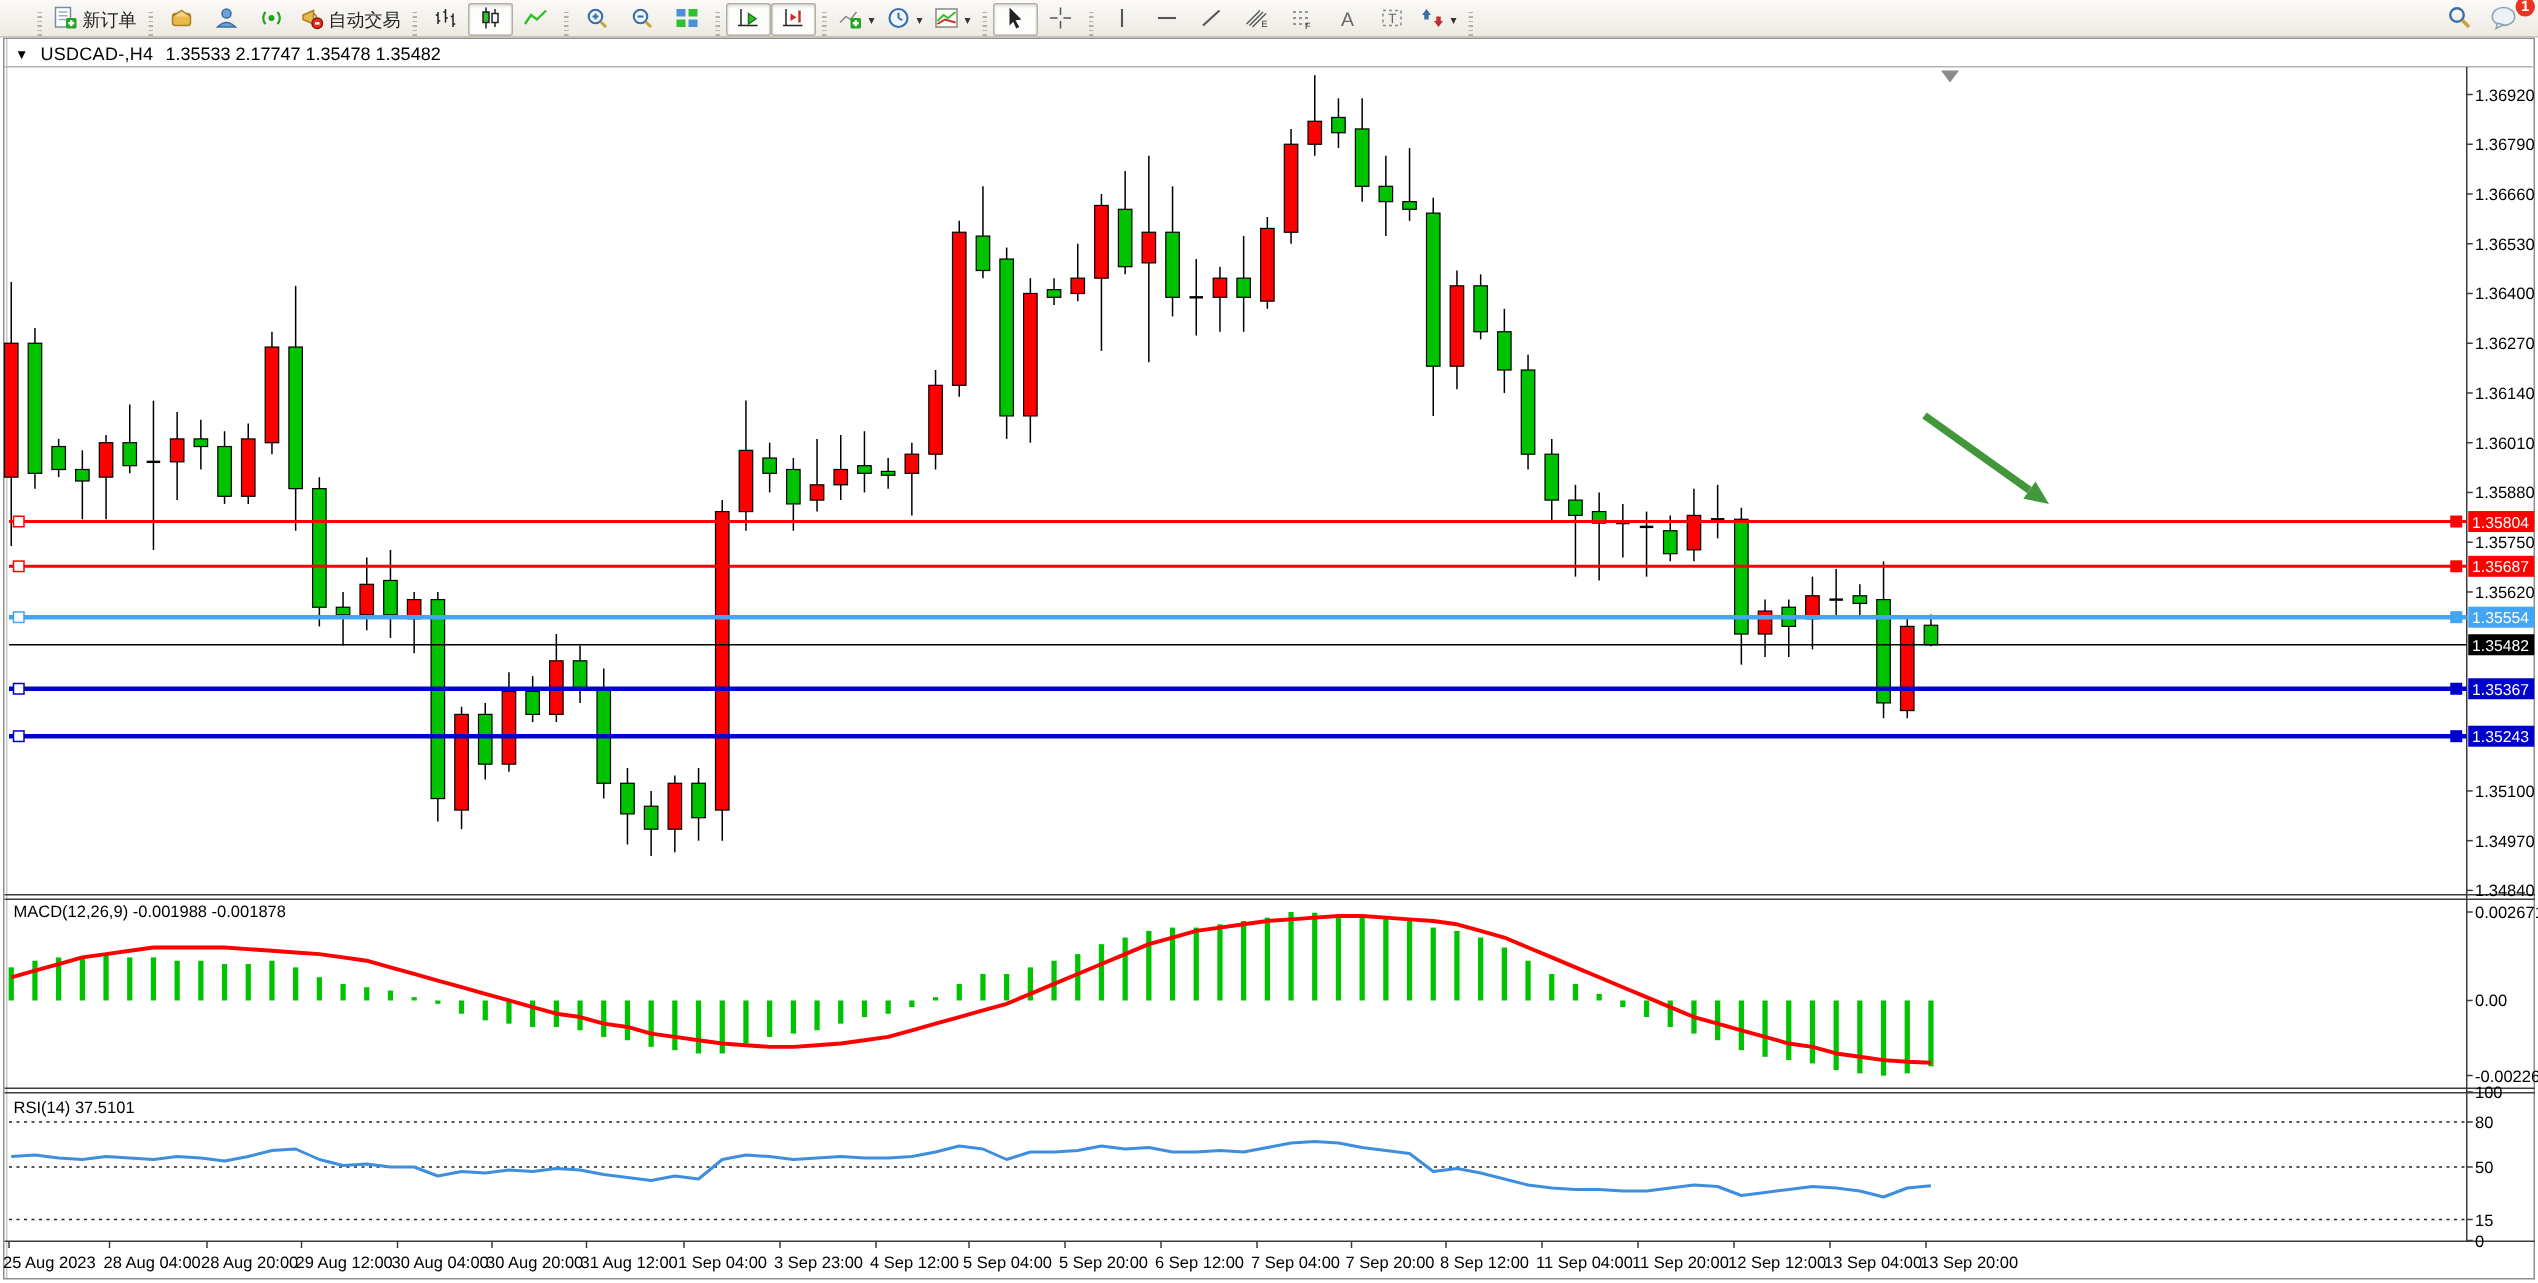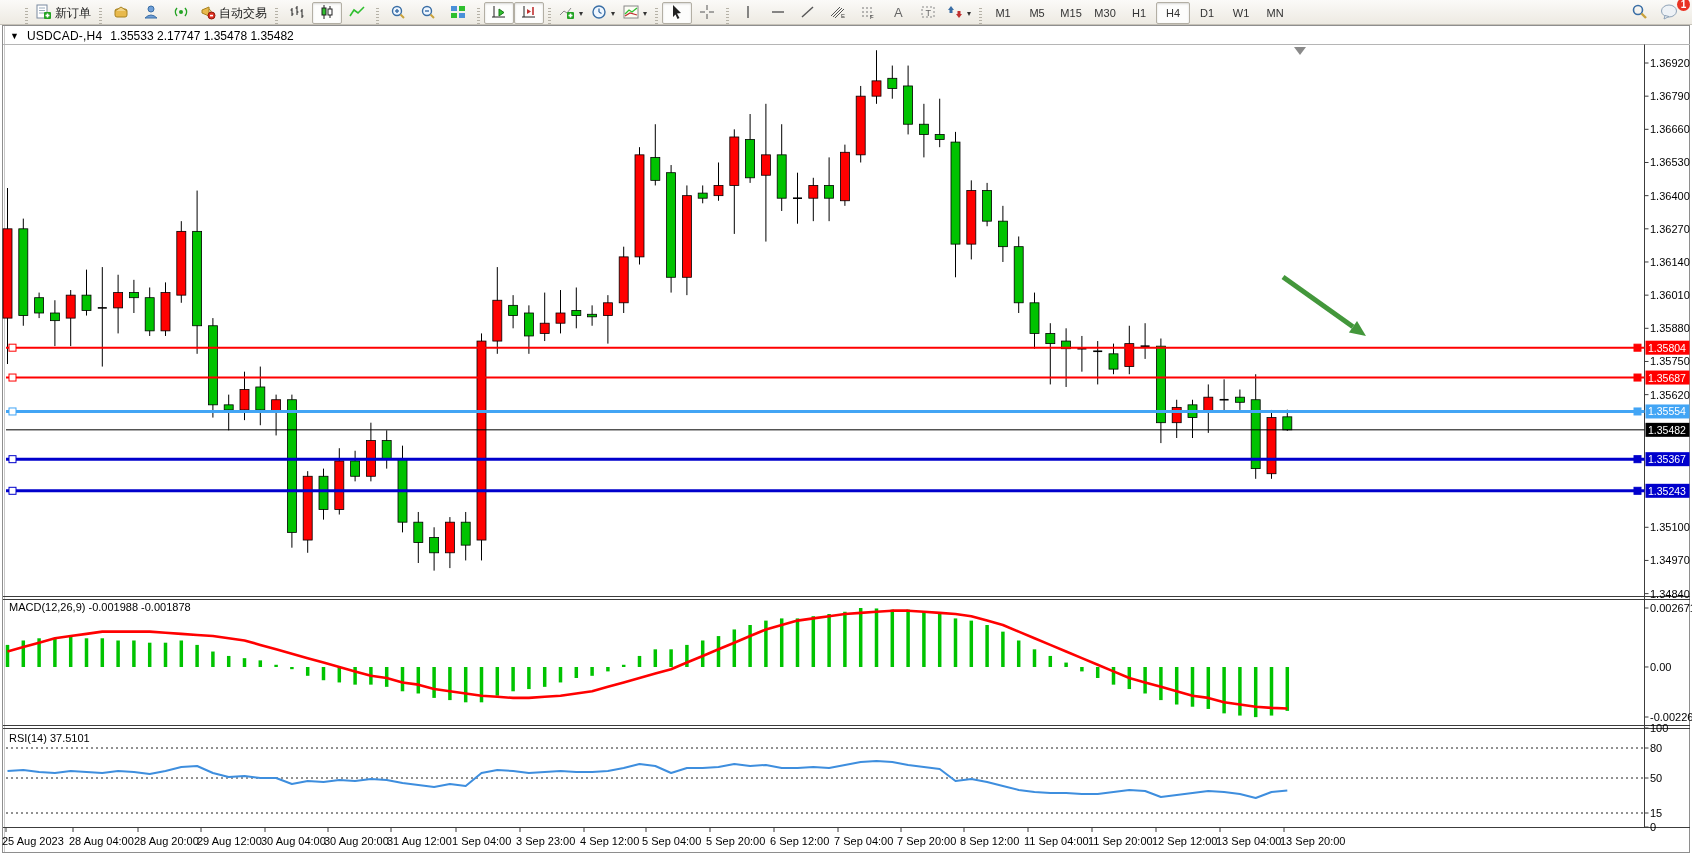--- a/index.html
+++ b/index.html
@@ -218,31 +218,20 @@
         </svg></span>
     </div>
   <div class="tbtn">
       <span><svg width="16" height="16">
           <path d="M4 2 L7 6 L5.5 6 L5.5 9 L2.5 9 L2.5 6 L1 6 Z" fill="#3a6ea5"></path>
           <path d="M12 14 L9 10 L10.5 10 L10.5 7 L13.5 7 L13.5 10 L15 10 Z" fill="#c03030"></path>
         </svg></span>
       <span class="dd">▾</span>
     </div>
   <div class="grip"></div>
-  <div id="tfbar" style="display:flex;align-items:center;">
-      <div class="tbtn tf">M1</div>
-      <div class="tbtn tf">M5</div>
-      <div class="tbtn tf">M15</div>
-      <div class="tbtn tf">M30</div>
-      <div class="tbtn tf">H1</div>
-      <div class="tbtn tf pressed">H4</div>
-      <div class="tbtn tf">D1</div>
-      <div class="tbtn tf">W1</div>
-      <div class="tbtn tf">MN</div>
-    </div>
   <div class="right">
     <div class="tbtn">
         <span><svg width="17" height="17">
             <circle cx="7" cy="7" r="4.5" fill="none" stroke="#3a6ea5" stroke-width="1.6"></circle>
             <line x1="10.5" y1="10.5" x2="15" y2="15" stroke="#caa23c" stroke-width="2.4"></line>
           </svg></span>
       </div>
     <div class="tbtn chatwrap">
       <span><svg width="18" height="17">
             <ellipse cx="9" cy="8" rx="7.5" ry="6" fill="#eef2f6" stroke="#8fa3b8"></ellipse>

